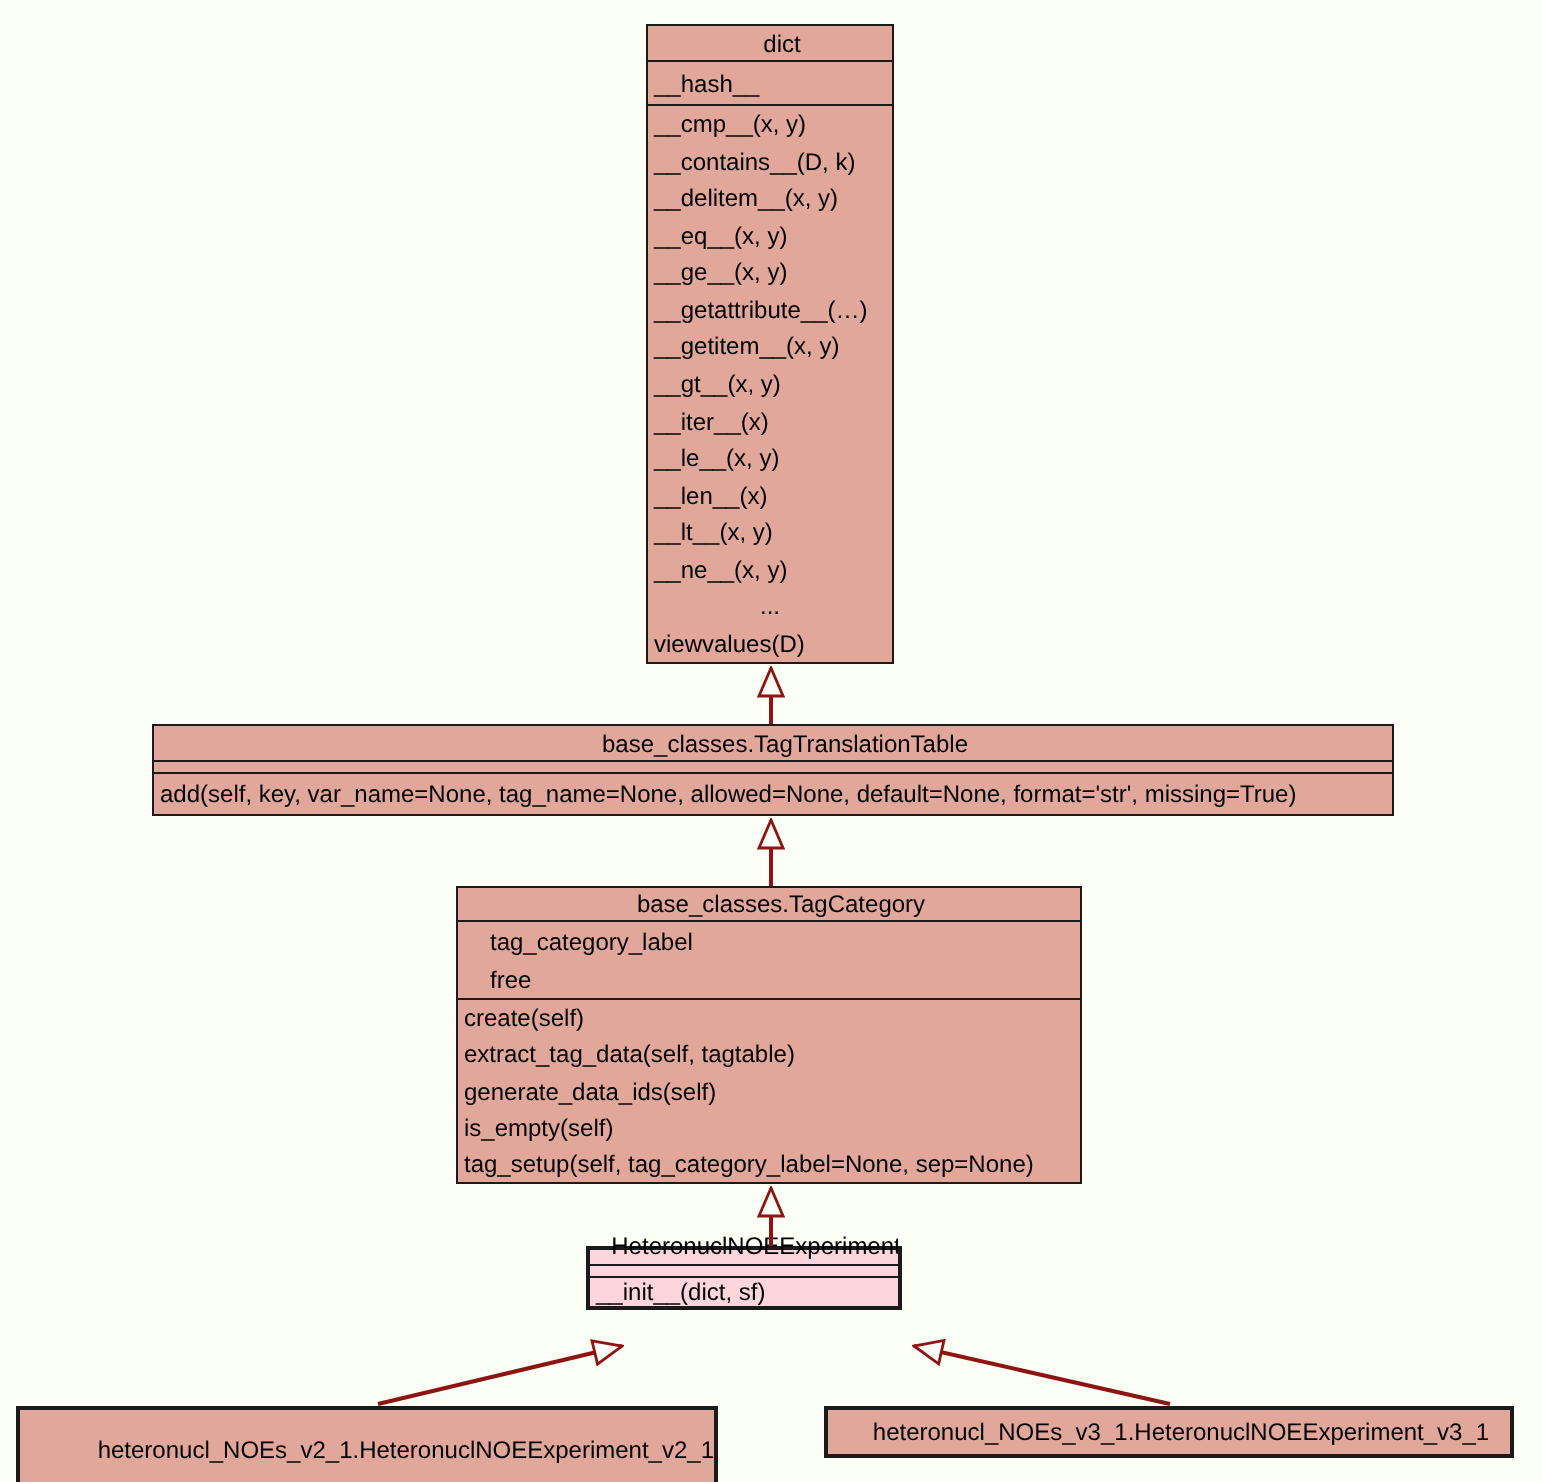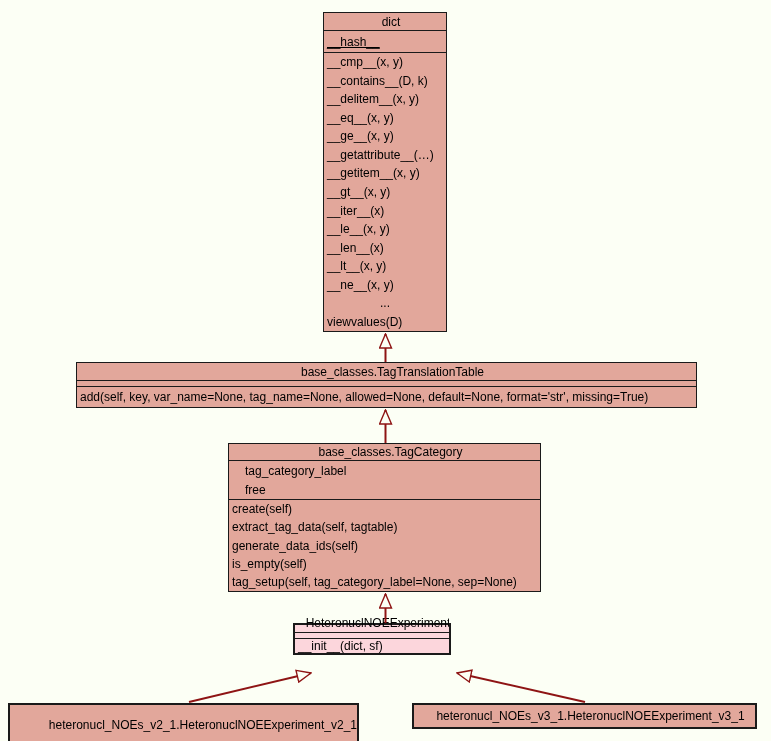--- a/index.html
+++ b/index.html
@@ -44,21 +44,21 @@
     display:flex;align-items:center;
     padding:0 3px;
     white-space:nowrap;overflow:hidden;
   }
   .uml-row.center{justify-content:center;}
   .title-only{align-items:center;justify-content:center;display:flex;}
 
   
   #box-dict{left:323px;top:12px;width:124px;height:320px;}
   #box-dict .uml-title{height:17px;}
-  #box-dict .attrs{height:22px;text-decoration:underline;}
+  #box-dict .attrs{height:22px;}
   #box-ttt{left:76px;top:362px;width:621px;height:46px;justify-content:center;}
   #box-ttt .uml-title{height:17px;}
   #box-ttt .attrs{height:6px;}
   #box-tc{left:228px;top:443px;width:313px;height:149px;}
   #box-tc .uml-title{height:16px;}
   #box-tc .attrs{height:39px;padding-left:13px;}
   #box-hne{left:293px;top:623px;width:158px;height:32px;justify-content:flex-end;}
   #box-hne .uml-title{height:19px;}
   #box-hne .attrs{height:6px;}
   #box-v2{left:8px;top:703px;width:351px;height:44px;align-items:flex-end;}

